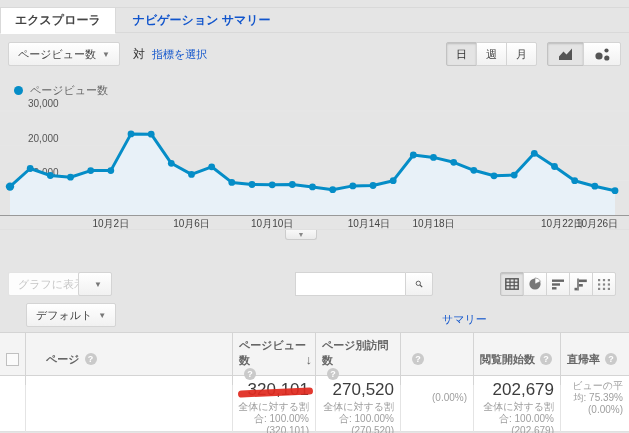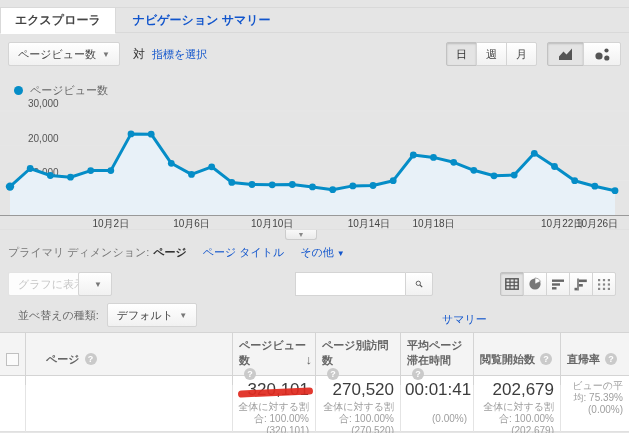--- a/index.html
+++ b/index.html
@@ -202,23 +202,20 @@
       <div style="left: 352.833px; margin-left: 16px;">10月14日</div>
       <div style="left: 433.5px;">10月18日</div>
       <div style="left: 514.167px; margin-left: 48px;">10月22日</div>
       <div style="left: 597px;">10月26日</div>
     </div>
   <div class="chart-sep"></div>
   <button class="collapse-pill">
     <span>▼</span>
   </button>
 
-  <div class="dim-row">
-    <span>プライマリ ディメンション:</span><span class="sel">ページ</span><a class="link lnk">ページ タイトル</a><a class="link lnk"><span>その他</span><span class="caret">▼</span></a>
-  </div>
 
   <div class="toolbar">
     <button class="ga-btn disabled tb-plot">グラフに表示</button>
     <button class="ga-btn tb-secdim">
       <span class="caret">▼</span>
     </button>
     <div class="tb-search">
       <input type="text" value="" style="">
       <button class="ga-btn sbtn">
         <svg class="icon" width="14" height="14" viewBox="0 0 14 14">
@@ -269,21 +266,20 @@
             <rect x="5.9" y="9.8" width="2.2" height="2.2" fill="#888"></rect>
           <rect x="10.8" y="1" width="2.2" height="2.2" fill="#888"></rect>
             <rect x="10.8" y="5.4" width="2.2" height="2.2" fill="#888"></rect>
             <rect x="10.8" y="9.8" width="2.2" height="2.2" fill="#888"></rect>
         </svg>
       </button>
     </div>
   </div>
 
   <div class="sort-row">
-    <span>並べ替えの種類:</span>
     <button class="ga-btn">
       <span>デフォルト</span>
       <span class="caret">▼</span>
     </button>
   </div>
 
   <div class="gtable">
     <div class="thead">
       <div class="th">
         <span class="hcheck"></span>
@@ -295,21 +291,20 @@
       <div class="th">
         <span>ページビュー数</span>
         <span class="qmark">?</span>
         <span class="sort-arrow">↓</span>
       </div>
       <div class="th">
         <span>ページ別訪問数</span>
         <span class="qmark">?</span>
       </div>
       <div class="th">
-        <span>平均ページ滞在時間</span>
         <span class="qmark">?</span>
       </div>
       <div class="th">
         <span>閲覧開始数</span>
         <span class="qmark">?</span>
       </div>
       <div class="th">
         <span>直帰率</span>
         <span class="qmark">?</span>
       </div>
@@ -320,21 +315,20 @@
       <div class="td"></div>
       <div class="td">
         <div class="big">320,101</div>
         <div class="sub"><span>全体に対する割合: 100.00%</span><br><span>(320,101)</span></div>
       </div>
       <div class="td">
         <div class="big">270,520</div>
         <div class="sub"><span>全体に対する割合: 100.00%</span><br><span>(270,520)</span></div>
       </div>
       <div class="td">
-        <div class="big">00:01:41</div>
         <div class="sub"><br><span>(0.00%)</span></div>
       </div>
       <div class="td">
         <div class="big">202,679</div>
         <div class="sub"><span>全体に対する割合: 100.00%</span><br><span>(202,679)</span></div>
       </div>
       <div class="td">
         <div class="sub"><span>ビューの平均: 75.39%</span><br><span>(0.00%)</span></div>
       </div>
     </div>

